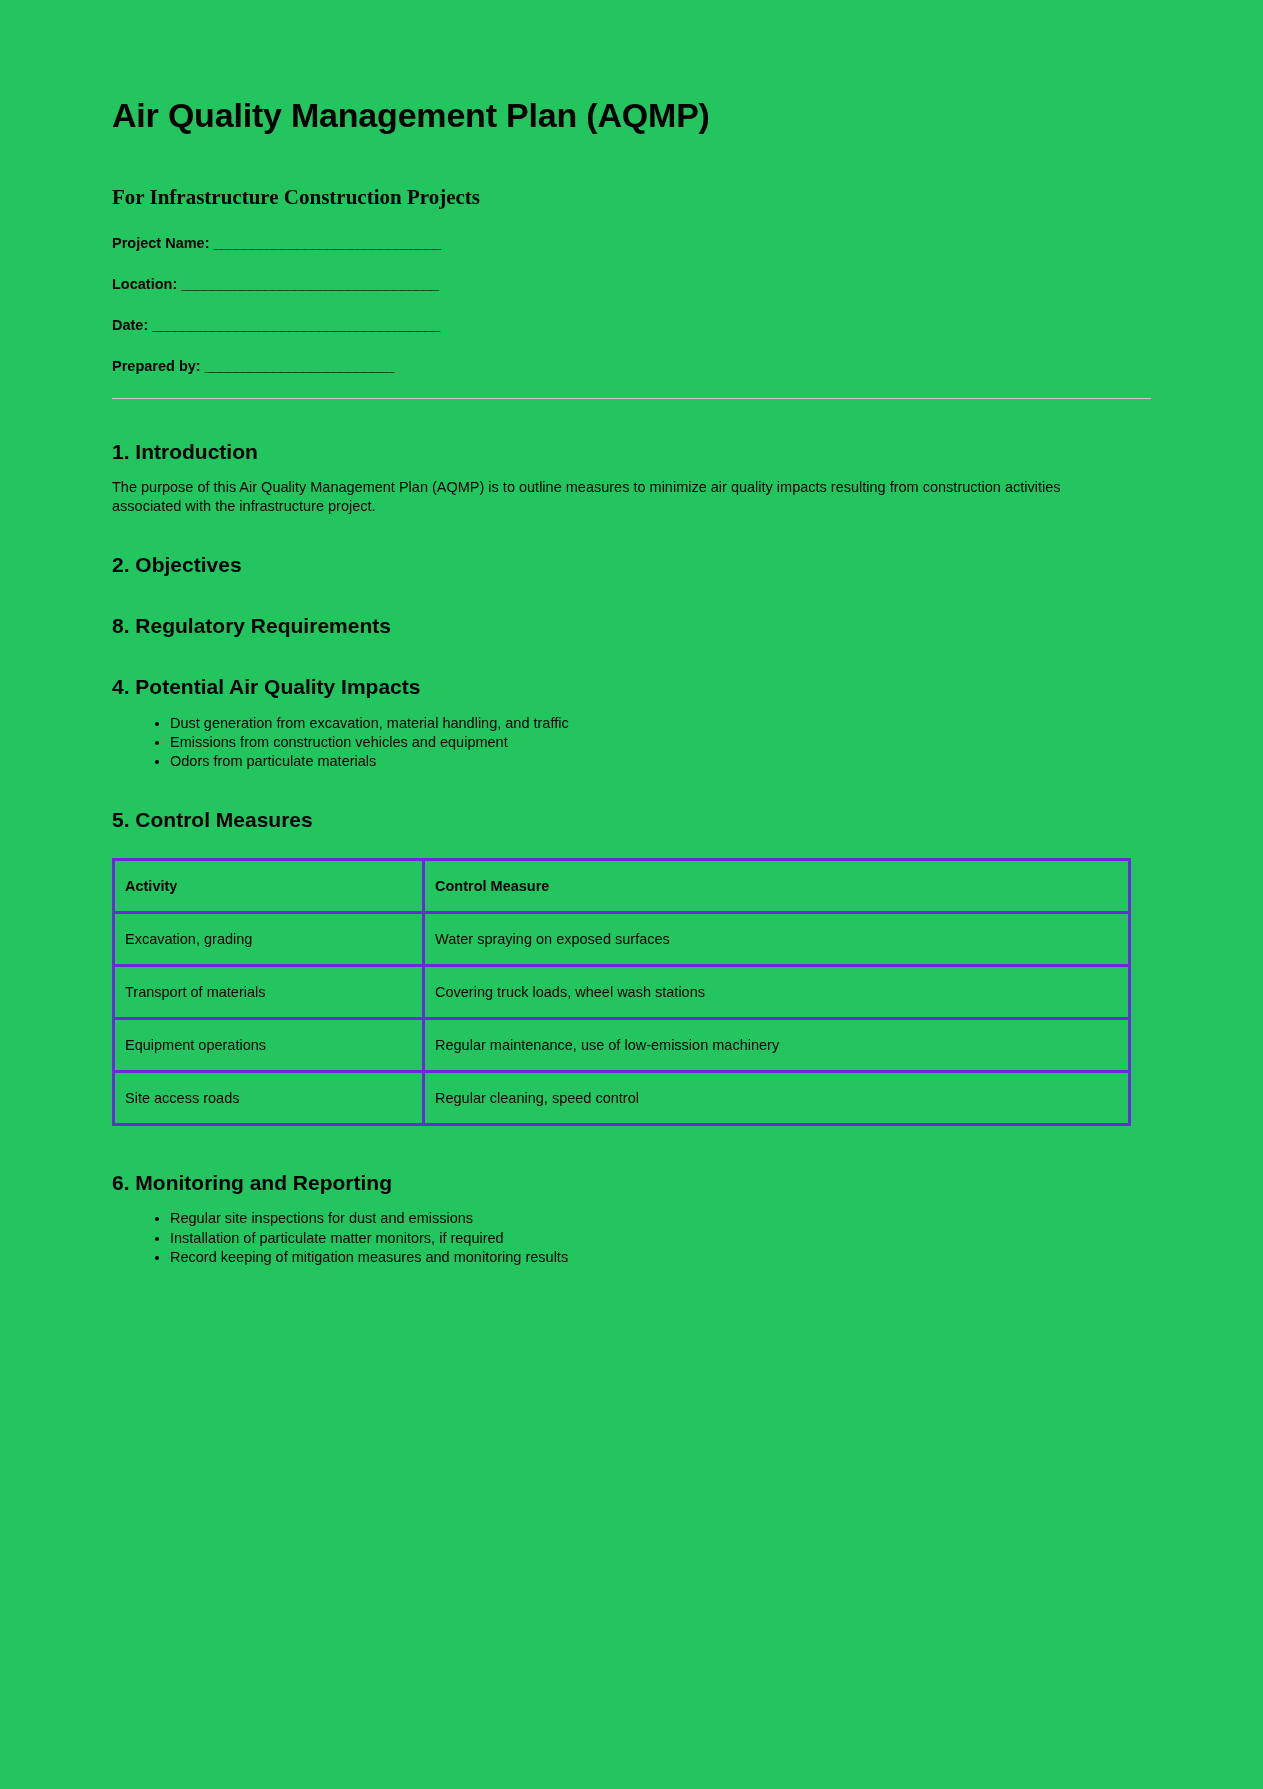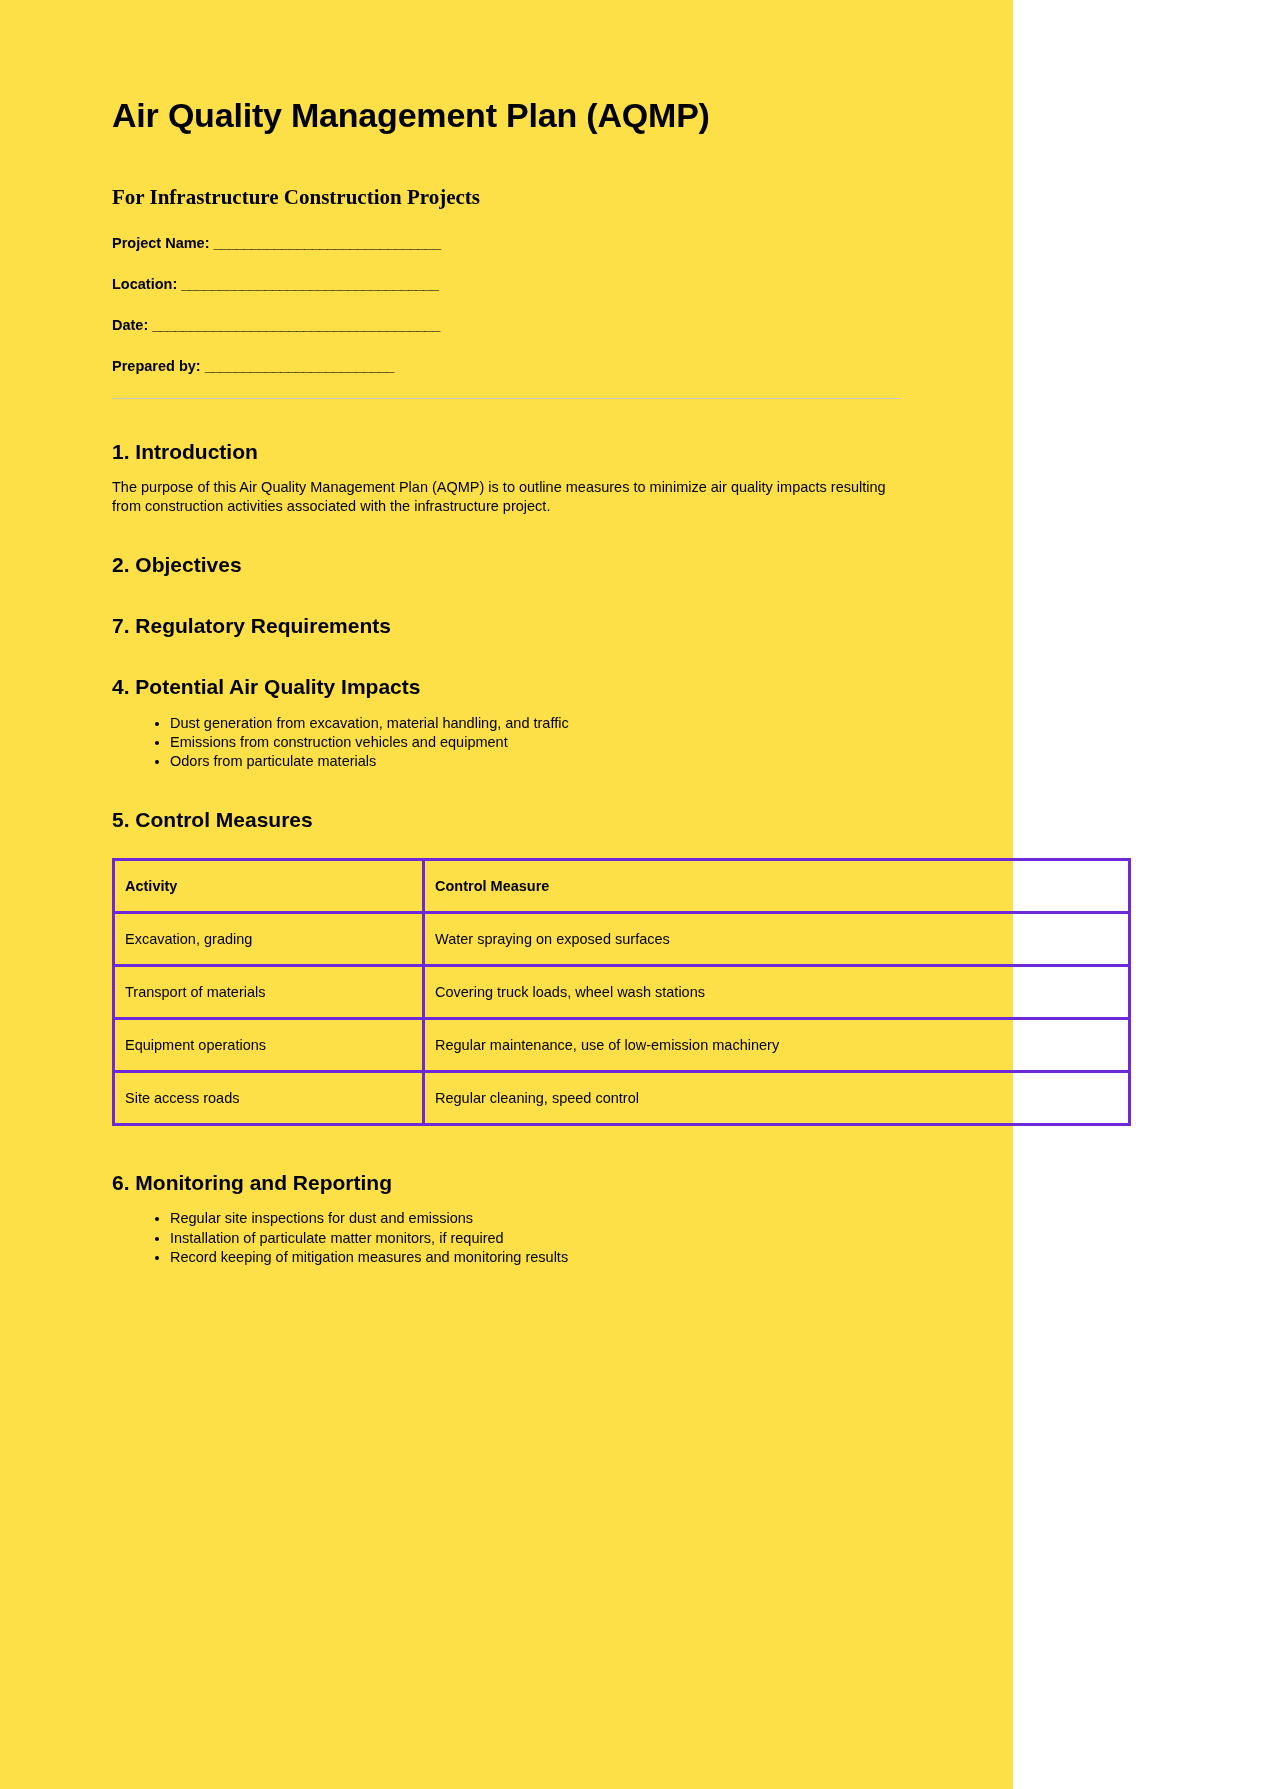--- a/index.html
+++ b/index.html
@@ -9,24 +9,24 @@
   }
   body {
     width: 1263px;
     min-height: 1789px;
     font-family: "Liberation Sans", sans-serif;
     color: #000000;
     -webkit-font-smoothing: antialiased;
   }
   .page {
     box-sizing: border-box;
-    width: 1013px;
+    width: 1263px;
     min-height: 1789px;
     padding: 96px 112px 60px 112px;
-    background: #fde047;
+    background: #22c55e;
   }
   .doc-title {
     font-size: 34px;
     font-weight: bold;
     letter-spacing: -0.2px;
     margin: 0 0 50px 0;
     line-height: 1.15;
   }
   .doc-subtitle {
     font-size: 21px;
@@ -137,21 +137,21 @@
   <div class="section">
     <h2 class="section-heading">1. Introduction</h2>
     <p class="body-text">The purpose of this Air Quality Management Plan (AQMP) is to outline measures to minimize air quality impacts resulting from construction activities associated with the infrastructure project.</p>
   </div>
 
   <div class="section">
     <h2 class="section-heading">2. Objectives</h2>
   </div>
 
   <div class="section">
-    <h2 class="section-heading">7. Regulatory Requirements</h2>
+    <h2 class="section-heading">8. Regulatory Requirements</h2>
   </div>
 
   <div class="section">
     <h2 class="section-heading">4. Potential Air Quality Impacts</h2>
     <ul class="bullets">
       <li>Dust generation from excavation, material handling, and traffic</li>
       <li>Emissions from construction vehicles and equipment</li>
       <li>Odors from particulate materials</li>
     </ul>
   </div>

